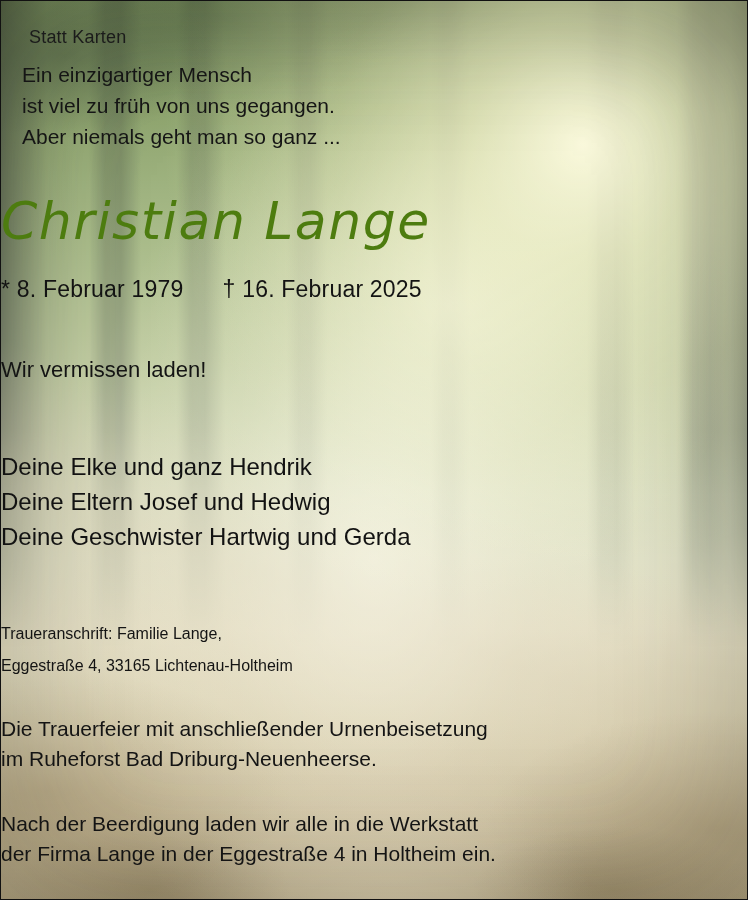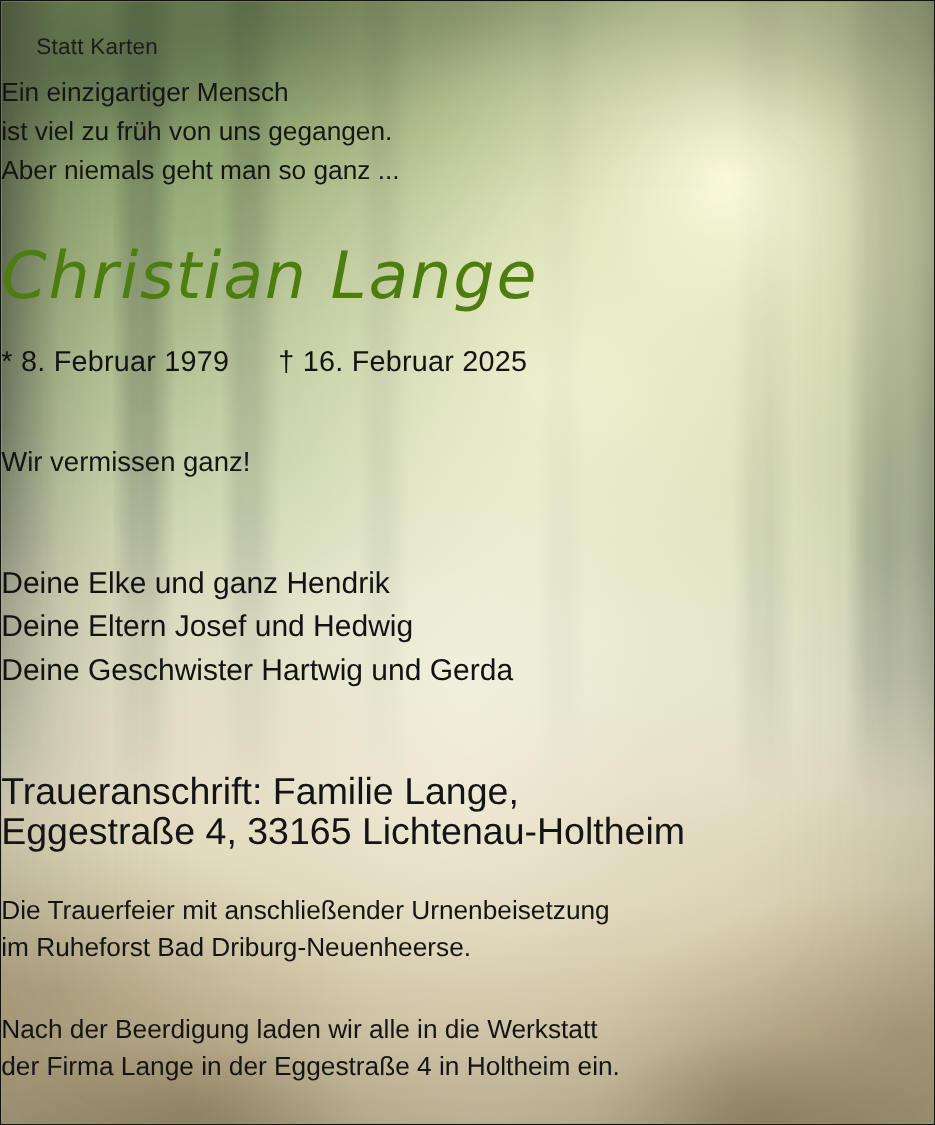--- a/index.html
+++ b/index.html
@@ -105,21 +105,21 @@
   }
   .intro {
     position: absolute;
     top: 58px;
     left: 0;
     right: 0;
     font-size: 21px;
     line-height: 31px;
     color: #151515;
   }
-  .intro div { white-space: nowrap; }
+  .intro div { white-space: nowrap; padding-left: 21px; }
 
   .name {
     position: absolute;
     top: 190px;
     left: 0;
     right: 0;
     font-family: "DejaVu Sans", sans-serif;
     font-size: 52px;
     font-style: italic;
     font-weight: 400;
@@ -156,21 +156,21 @@
     font-size: 24px;
     line-height: 35px;
     color: #121212;
   }
 
   .address {
     position: absolute;
     top: 617px;
     left: 0;
     right: 0;
-    font-size: 30px;
+    font-size: 16px;
     line-height: 32px;
     color: #141414;
   }
 
   .ceremony {
     position: absolute;
     top: 713px;
     left: 0;
     right: 0;
     font-size: 21px;
@@ -214,21 +214,21 @@
 
     <div class="name">Christian Lange</div>
 
     <div class="dates">
       <span>* 8. Februar 1979</span>
       <span class="gap"></span>
       <span>† 16. Februar 2025</span>
     </div>
 
     <div class="thanks">
-      <div>Wir vermissen ganz!</div>
+      <div>Wir vermissen laden!</div>
     </div>
 
     <div class="family">
       <div>Deine Elke und ganz Hendrik</div>
       <div>Deine Eltern Josef und Hedwig</div>
       <div>Deine Geschwister Hartwig und Gerda</div>
     </div>
 
     <div class="address">
       <div>Traueranschrift: Familie Lange,</div>

